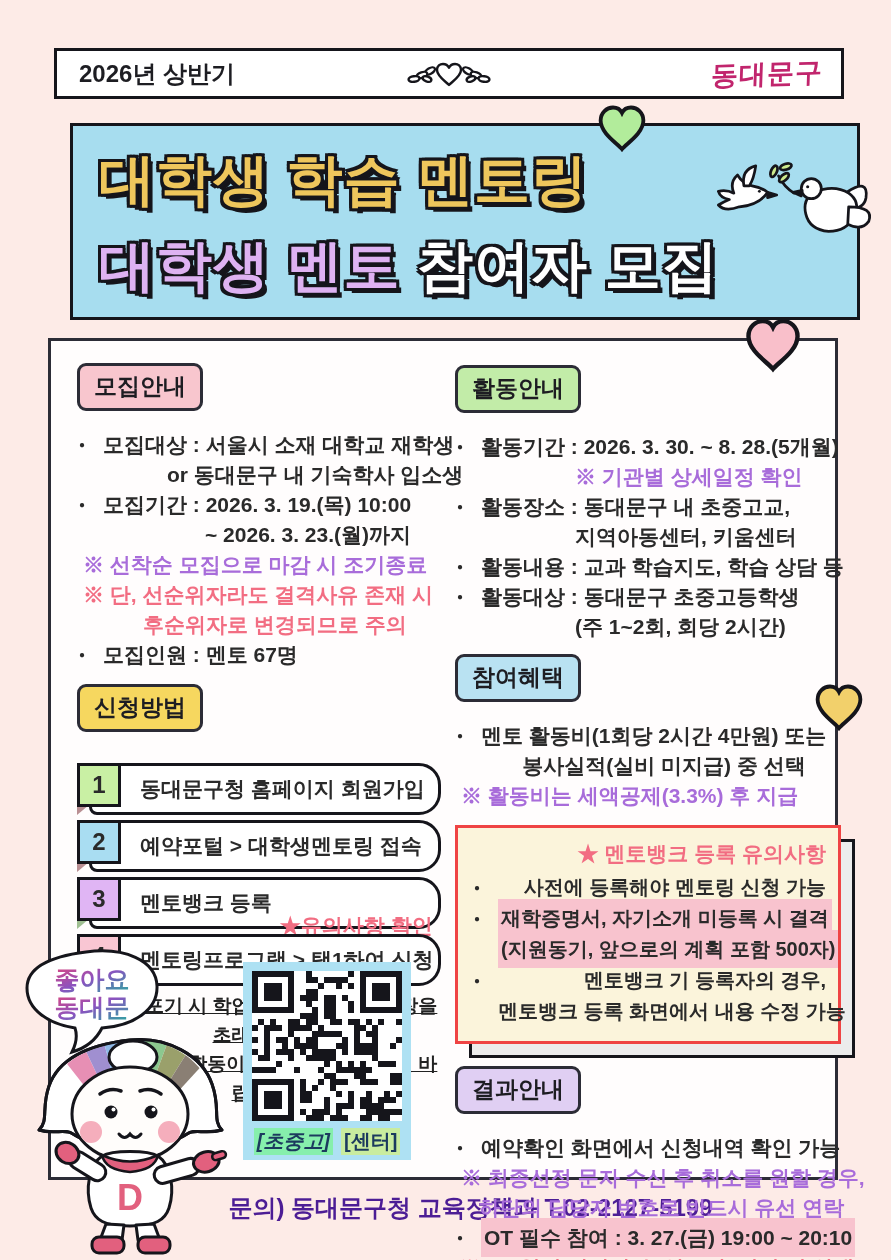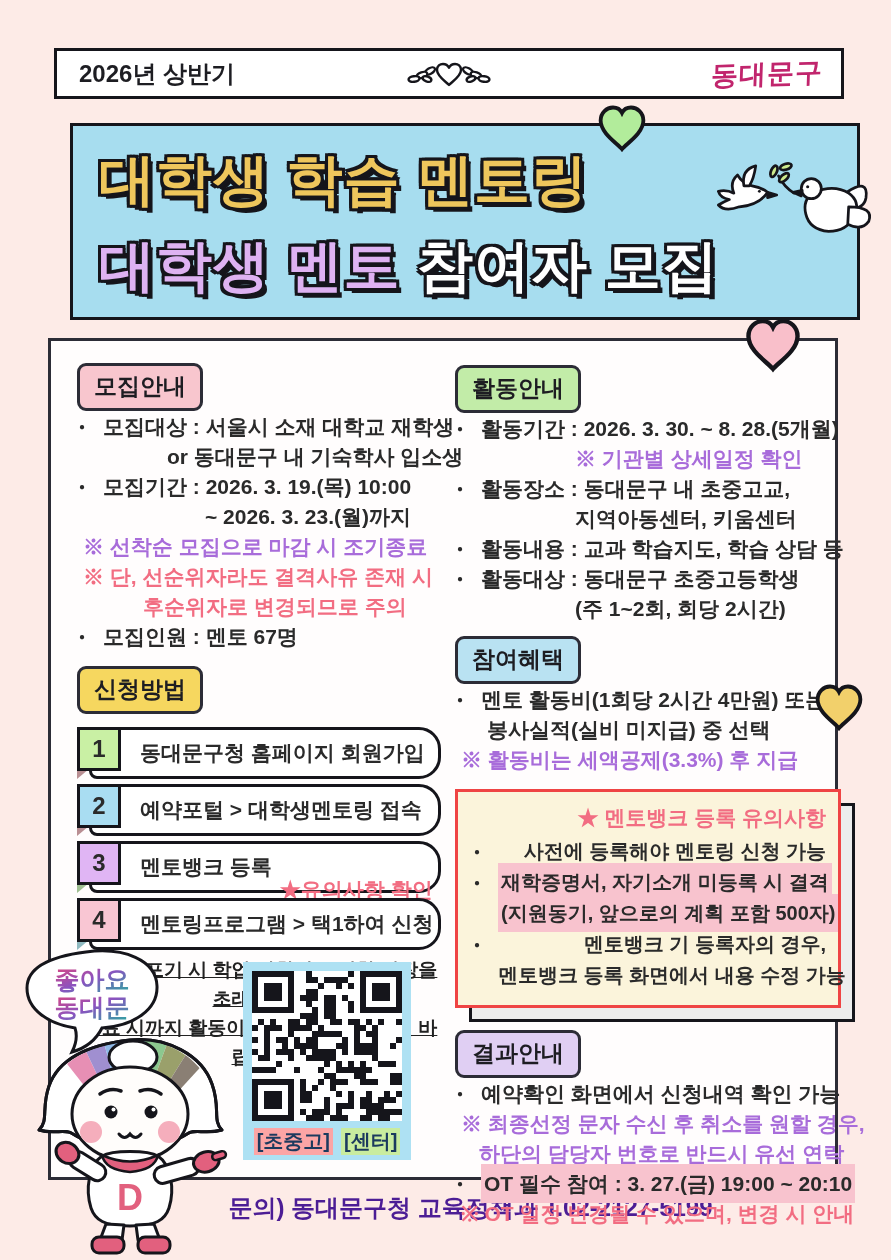--- a/index.html
+++ b/index.html
@@ -33,38 +33,38 @@
   .heart-pink{left:742px;top:316px;width:62px;}
   .heart-yellow{left:812px;top:682px;width:54px;}
 
   
   .main-box{position:absolute;left:48px;top:338px;width:790px;height:842px;background:#fffdfd;
             border:3px solid #2c2c36;box-sizing:border-box;z-index:1;}
   .col-left{position:absolute;left:26px;top:22px;width:366px;}
   .col-right{position:absolute;left:404px;top:24px;width:386px;}
 
   .badge{display:inline-block;padding:5px 14px 6px;border:3px solid #2c2c36;border-radius:9px;
-         font-size:23px;font-weight:bold;color:#1d1d22;margin-bottom:1px;}
+         font-size:23px;font-weight:bold;color:#1d1d22;margin-bottom:19px;}
   .badge-pink{background:#f8c6ce;}
   .badge-yellow{background:#f6d75f;margin-top:14px;}
   .badge-green{background:#c2eca8;}
   .badge-blue{background:#b9e2f2;margin-top:12px;}
   .badge-lav{background:#e0cff3;margin-top:16px;}
 
   .line{font-size:21px;line-height:30px;font-weight:600;color:#2a2a2a;white-space:nowrap;}
   .bl{position:relative;padding-left:26px;}
   .bl::before{content:"●";position:absolute;left:2px;top:0;font-size:10px;}
   .note{padding-left:6px;}
   .purple{color:#a86cda;}
   .pink{color:#f26d82;}
   .ind-a{padding-left:90px;}
   .ind-b{padding-left:128px;}
   .ind-c{padding-left:66px;}
   .ind-d{padding-left:120px;}
-  .ind-e{padding-left:32px;}
+  .ind-e{padding-left:32px;text-align:center;}
   .ind-f{padding-left:26px;}
   .hl{background:#f8c3ce;padding:8px 3px;}
 
   
   .steps{margin-top:12px;}
   .step{position:relative;height:44px;margin-bottom:13px;}
   .step-pill{position:absolute;left:12px;top:0;width:352px;height:52px;background:#fff;
              border:3px solid #15151b;border-radius:8px 22px 22px 8px;box-sizing:border-box;
              display:flex;align-items:center;padding-left:48px;font-size:21px;font-weight:600;
              white-space:nowrap;}
@@ -88,21 +88,21 @@
   .caution-inner .line{font-size:20px;line-height:31px;}
 
   .result-block{margin-top:6px;}
 
   
   .qr-box{position:absolute;left:243px;top:962px;width:168px;height:198px;background:#aee1f3;
           z-index:4;display:flex;flex-direction:column;align-items:center;}
   .qr-box svg{margin-top:9px;background:#fff;}
   .qr-labels{margin-top:7px;display:flex;gap:8px;font-size:20px;font-weight:bold;color:#1c3a5e;}
   .ql{padding:0 3px;}
-  .ql-y{background:#fca5a5;}
+  .ql-y{background:#86efac;font-style:italic;}
   .ql-g{background:#c9ec9f;}
 
   
   .mascot{position:absolute;left:14px;top:944px;z-index:5;}
 
   
   .footer{position:absolute;left:48px;top:1192px;width:790px;text-align:center;
           padding-left:55px;box-sizing:border-box;font-size:24px;font-weight:600;color:#4c1d95;}
 </style>
 </head>

